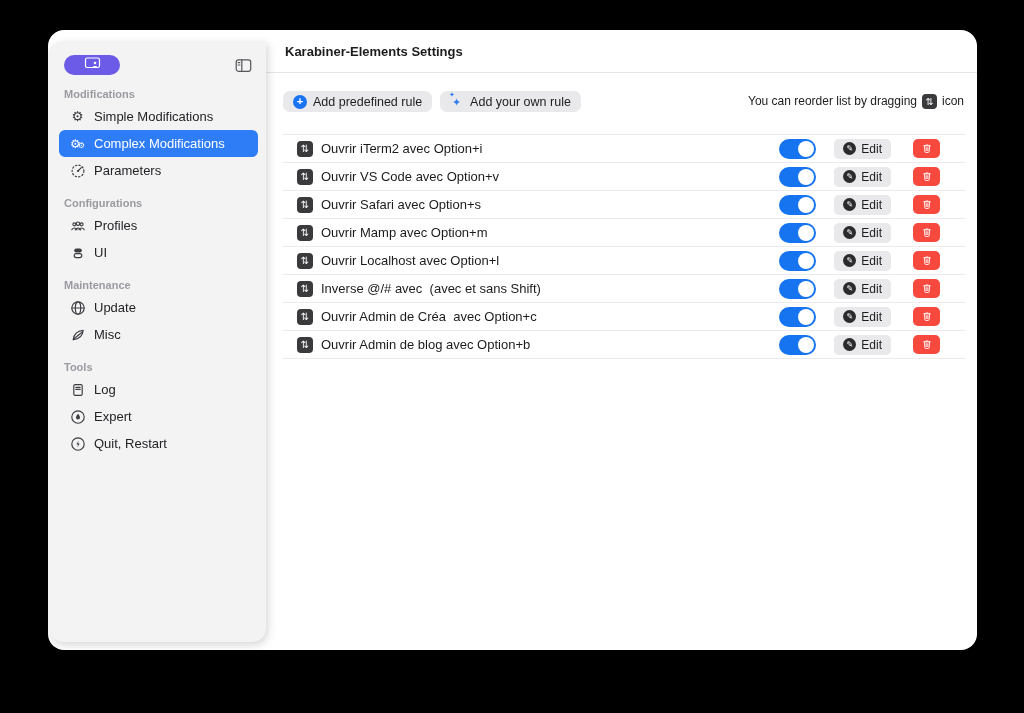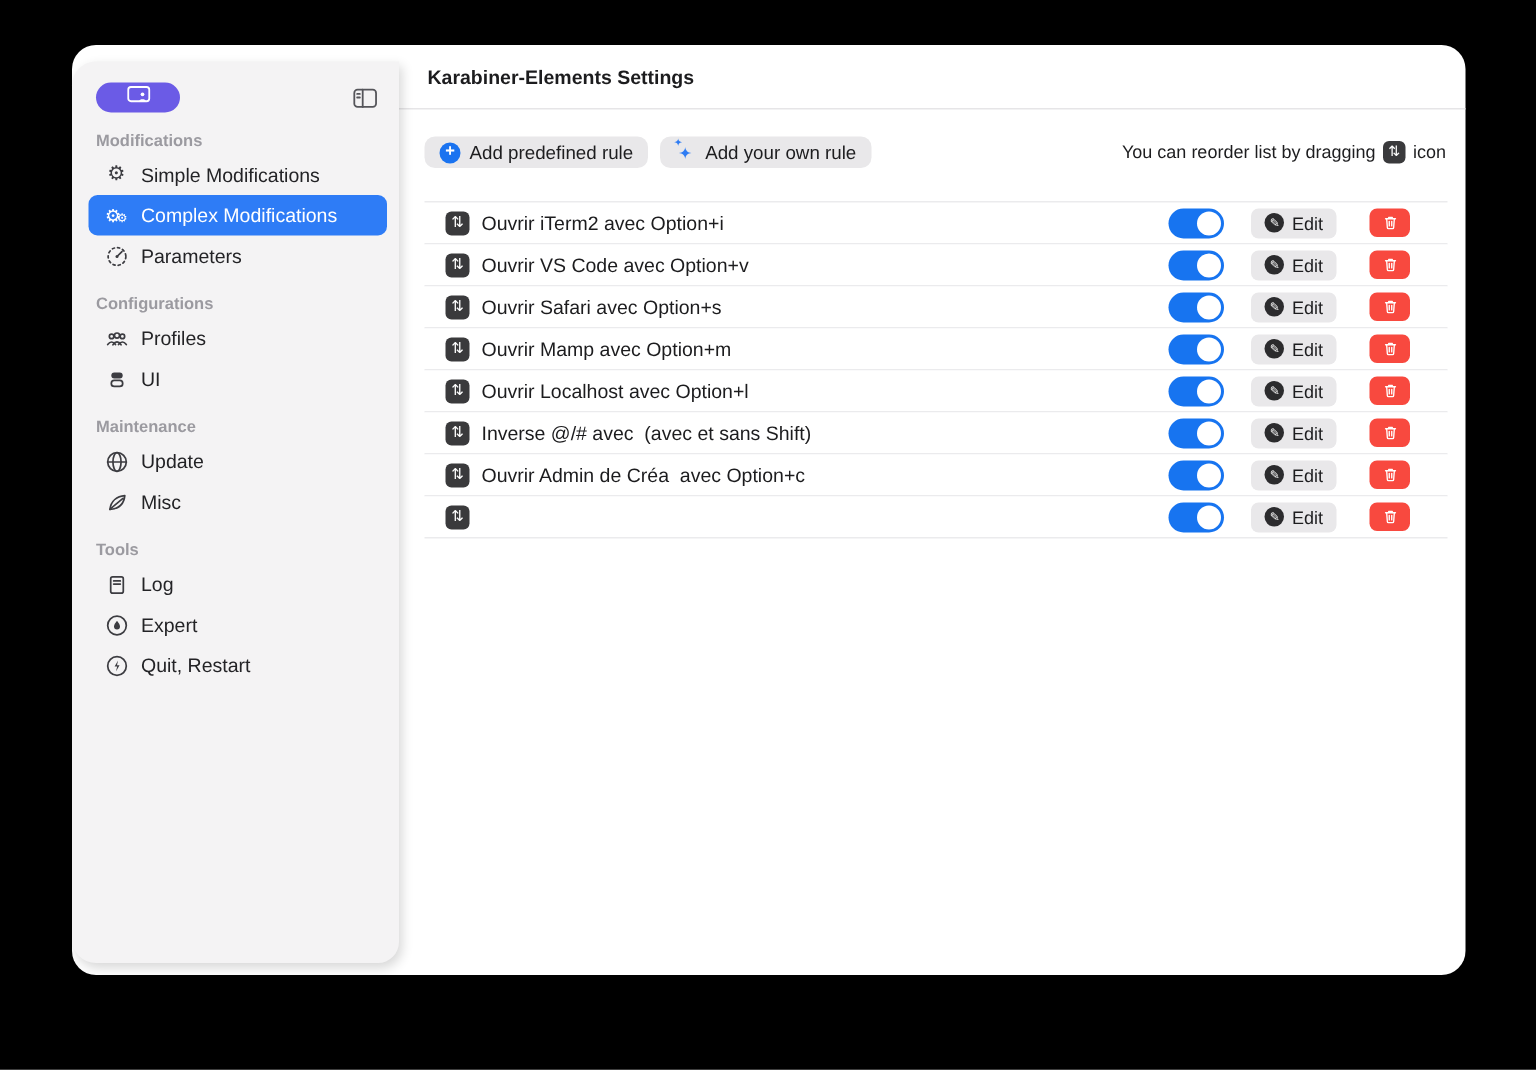--- a/index.html
+++ b/index.html
@@ -340,20 +340,21 @@
                     <path d="M6.4 4.2v-.9h3.2v.9"></path>
                     <path d="M4.6 4.6l.6 7.7a1 1 0 0 0 1 .9h3.6a1 1 0 0 0 1-.9l.6-7.7"></path>
                     <line x1="6.9" y1="6.8" x2="6.9" y2="10.8"></line>
                     <line x1="9.1" y1="6.8" x2="9.1" y2="10.8"></line>
                   </svg>
                 </span>
               </button>
             </div>
             <div class="rule-row">
               <span class="drag-chip">⇅</span>
+              <span class="rule-label">Ouvrir Admin de blog avec Option+b</span>
               <span class="toggle">
                 <span class="knob"></span>
               </span>
               <button class="edit-btn">
                 <span class="pencil-circle">✎</span>
                 <span>Edit</span>
               </button>
               <button class="del-btn">
                 <span style="display:flex;width:12px;height:13px;">
                   <svg width="12" height="13" viewBox="0 0 16 16" fill="none" stroke="#fff" stroke-width="1.2" stroke-linecap="round" stroke-linejoin="round">

